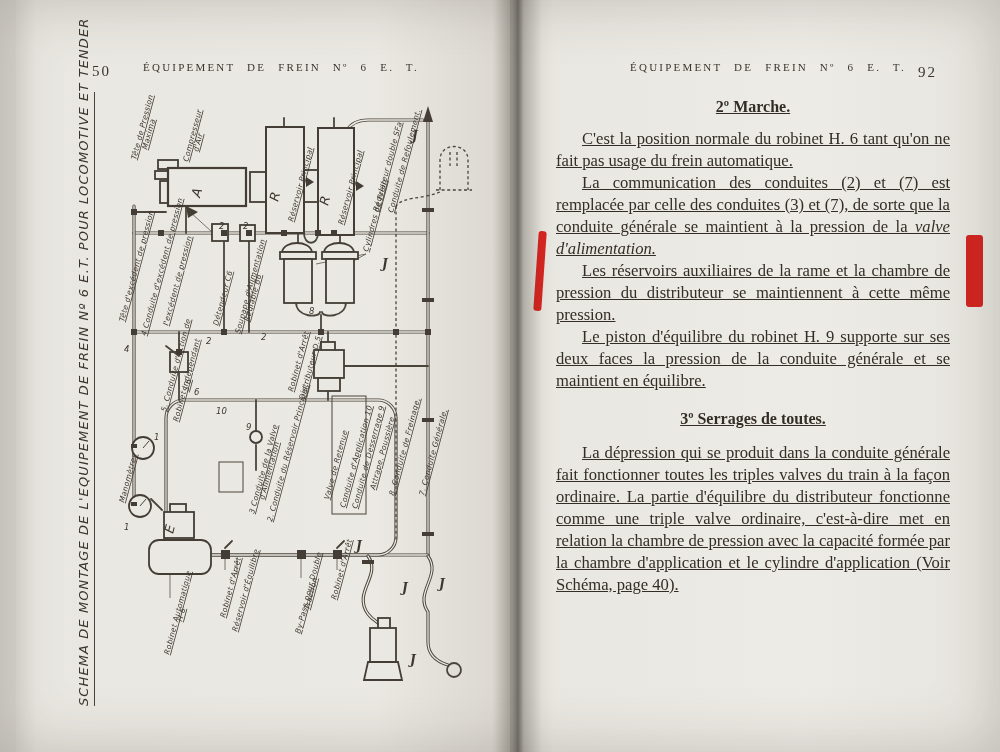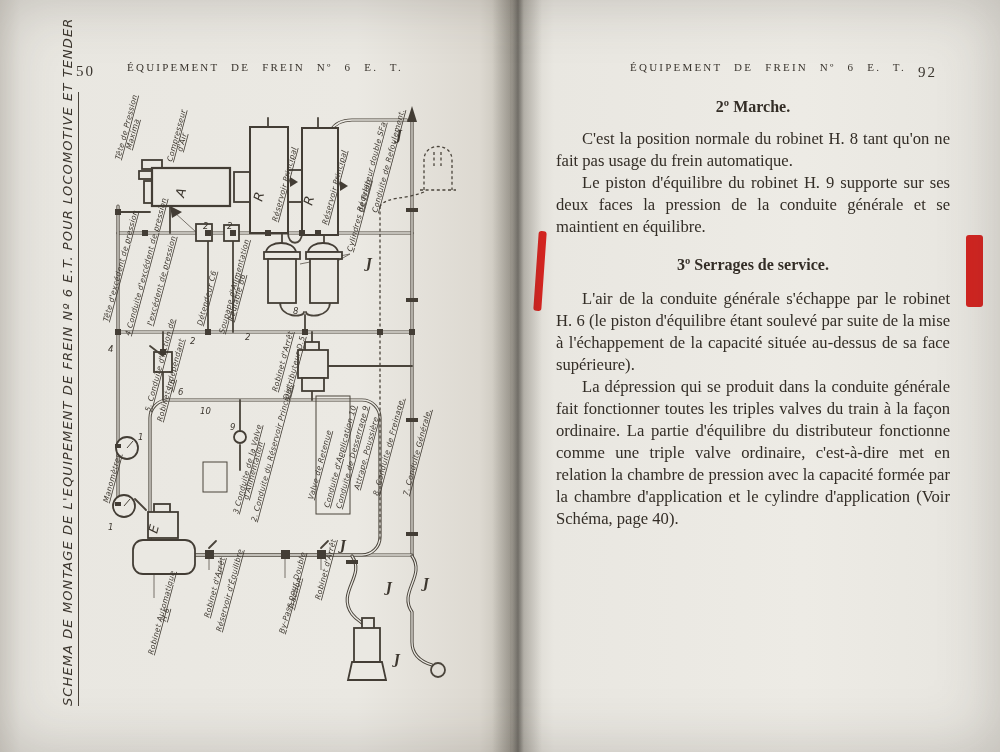--- a/index.html
+++ b/index.html
@@ -1,34 +1,34 @@
 <!DOCTYPE html>
 <html><head>
 <meta charset="utf-8">
 <style>
   html,body{margin:0;padding:0;}
   body{width:1000px;height:752px;overflow:hidden;background:#d8d5ce;
        font-family:"Liberation Serif","DejaVu Serif",serif;color:#332e28;}
   #scan{position:relative;width:1000px;height:752px;}
   .page{position:absolute;top:0;height:752px;}
-  #page-left{left:0;width:510px;
+  #page-left{left:16px;width:510px;
     background:linear-gradient(90deg,#dcd9d2 0%,#e9e7e1 4%,#ebe9e3 70%,#ddd9d1 94%,#c2beb4 100%);}
   #page-right{left:510px;width:490px;
     background:linear-gradient(90deg,#b9b5ab 0%,#d6d3cb 2.5%,#e9e7e1 9%,#edebe5 60%,#e7e5df 100%);}
   #gutter{position:absolute;left:492px;top:0;width:50px;height:752px;pointer-events:none;
     background:linear-gradient(90deg,rgba(50,45,38,0) 0%,rgba(50,45,38,.28) 40%,rgba(22,19,15,.5) 52%,rgba(50,45,38,.22) 64%,rgba(50,45,38,0) 100%);}
   #vignette{position:absolute;inset:0;pointer-events:none;
     box-shadow:inset 0 0 60px rgba(70,64,55,.25);}
 
   
   .runhead{position:absolute;font-size:11px;letter-spacing:2.2px;word-spacing:7px;color:#3a352e;text-align:center;}
   .pagenum{position:absolute;font-size:15px;letter-spacing:2px;color:#3a352e;}
 
   
-  #textcol{position:absolute;left:556px;top:92px;width:394px;font-size:16.6px;line-height:22px;text-align:justify;color:#332d26;}
+  #textcol{position:absolute;left:556px;top:92px;width:394px;font-size:16.6px;line-height:22px;text-align:justify;color:#332d26;text-decoration:underline;}
   #textcol p{margin:0;text-indent:26px;}
   .bhead{font-weight:bold;text-align:center;text-indent:0 !important;font-size:16px;}
   .bhead.first{margin:4px 0 10px 0 !important;}
   .bhead.second{margin:16px 0 12px 0 !important;}
   .it{font-style:italic;}
 
   
   .redmark{position:absolute;background:#d22420;border-radius:3px;}
 
   
@@ -274,24 +274,25 @@
     </svg>
   </div>
 
   <div class="page" id="page-right">
     <div class="runhead" style="left:108px;top:61px;width:300px;">ÉQUIPEMENT DE FREIN Nº 6 E. T.</div>
     <span class="pagenum" style="left:408px;top:64px;">92</span>
   </div>
 
   <div id="textcol">
     <p class="bhead first">2º Marche.</p>
-    <p>C'est la position normale du robinet H. 8 tant qu'on ne fait pas usage du frein automatique.</p>
+    <p>C'est la position normale du robinet H. 6 tant qu'on ne fait pas usage du frein automatique.</p>
+    <p><span>La communication des conduites (2) et (7) est remplacée par celle des conduites (3) et (7), de sorte que la conduite générale se maintient à la pression de la </span><span class="it">valve d'alimentation.</span></p>
+    <p>Les réservoirs auxiliaires de la rame et la chambre de pression du distributeur se maintiennent à cette même pression.</p>
     <p>Le piston d'équilibre du robinet H. 9 supporte sur ses deux faces la pression de la conduite générale et se maintient en équilibre.</p>
-    <p class="bhead second">3º Serrages de service.</p>
-    <p>L'air de la conduite générale s'échappe par le robinet H. 6 (le piston d'équilibre étant soulevé par suite de la mise à l'échappement de la capacité située au-dessus de sa face supérieure).</p>
+    <p class="bhead second">3º Serrages de toutes.</p>
     <p>La dépression qui se produit dans la conduite générale fait fonctionner toutes les triples valves du train à la façon ordinaire. La partie d'équilibre du distributeur fonctionne comme une triple valve ordinaire, c'est-à-dire met en relation la chambre de pression avec la capacité formée par la chambre d'application et le cylindre d'application (Voir Schéma, page 40).</p>
   </div>
 
   <div class="redmark" style="left:536px;top:231px;width:8px;height:80px;transform:rotate(4deg);"></div>
   <div class="redmark" style="left:966px;top:235px;width:17px;height:72px;"></div>
 
   <div id="gutter"></div>
   <div id="vignette"></div>
 </div>
 

